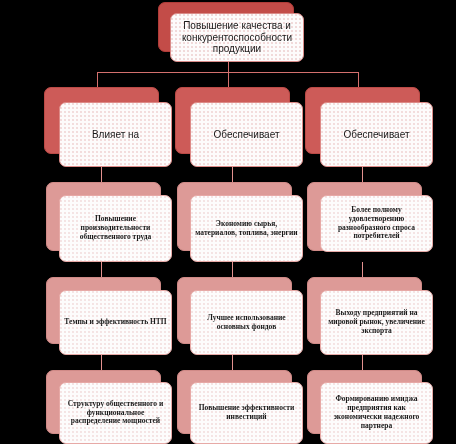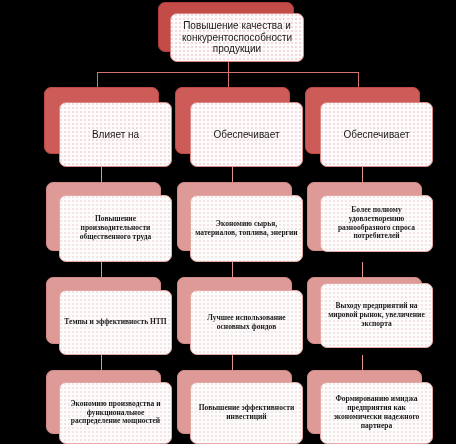--- a/index.html
+++ b/index.html
@@ -162,26 +162,26 @@
     <div class="card" style="left:13px; top:13px; width:113px; height:65px;">Темпы и эффективность НТП</div>
   </div>
 
   <div class="node leaf" style="left:177px; top:277px; width:126px; height:86px;">
     <div class="shadow" style="width:113px; height:65px;"></div>
     <div class="card" style="left:13px; top:13px; width:113px; height:65px;">Лучшее использование основных фондов</div>
   </div>
 
   <div class="node leaf" style="left:307px; top:277px; width:126px; height:78px;">
     <div class="shadow" style="width:113px; height:65px;"></div>
-    <div class="card" style="left:13px; top:6px; width:113px; height:65px;">Выходу предприятий на мировой рынок, увеличение экспорта</div>
+    <div class="card" style="left:13px; top:13px; width:113px; height:65px;">Выходу предприятий на мировой рынок, увеличение экспорта</div>
   </div>
 
   <div class="node leaf" style="left:46px; top:370px; width:126px; height:74px;">
     <div class="shadow" style="width:113px; height:62px;"></div>
-    <div class="card" style="left:13px; top:12px; width:113px; height:62px;">Экономию производства и функциональное распределение мощностей</div>
+    <div class="card" style="left:13px; top:12px; width:113px; height:62px;">Структуру общественного и функциональное распределение мощностей</div>
   </div>
 
   <div class="node leaf" style="left:177px; top:370px; width:126px; height:74px;">
     <div class="shadow" style="width:113px; height:62px;"></div>
     <div class="card" style="left:13px; top:12px; width:113px; height:62px;">Повышение эффективности инвестиций</div>
   </div>
 
   <div class="node leaf" style="left:307px; top:370px; width:126px; height:74px;">
     <div class="shadow" style="width:113px; height:62px;"></div>
     <div class="card" style="left:13px; top:12px; width:113px; height:62px;">Формированию имиджа предприятия как экономически надежного партнера</div>

